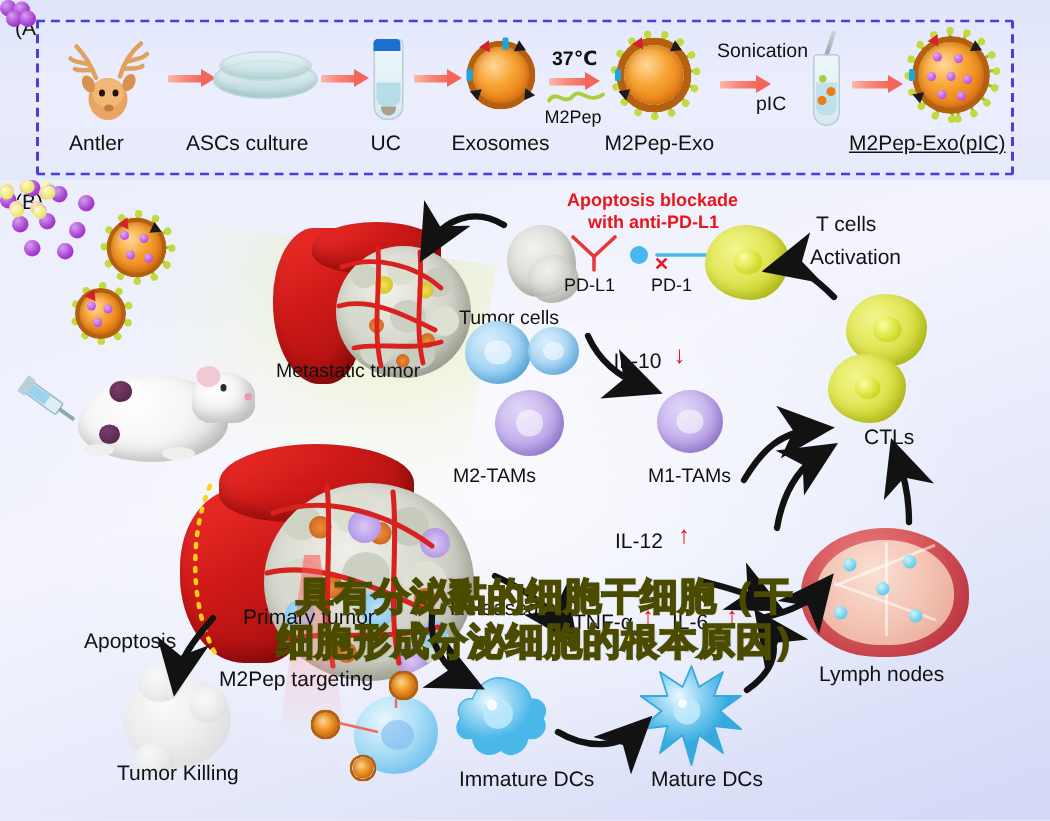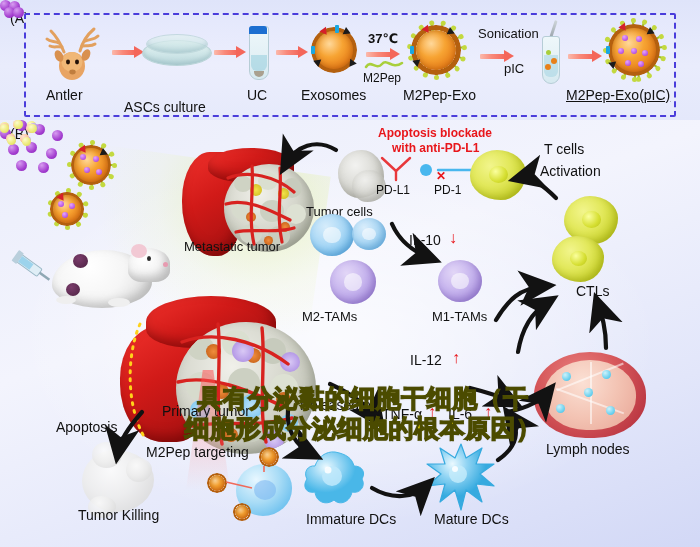--- a/index.html
+++ b/index.html
@@ -228,21 +228,21 @@
     </div>
     <span class="lbl" style="left:46px;top:88px;font-size:14px;">Antler</span>
 
     <div class="aarrow" style="left:112px;top:48px;width:32px;">
       <div class="shaft"></div>
         <div class="head"></div>
     </div>
 
     <div class="dish" style="left:142px;top:40px;width:68px;height:24px;"></div>
     <div class="dish" style="left:146px;top:34px;width:60px;height:18px;opacity:.75;"></div>
-    <span class="lbl" style="left:124px;top:88px;font-size:14px;margin-top:12px;">ASCs culture</span>
+    <span class="lbl" style="left:124px;top:88px;font-size:14px;">ASCs culture</span>
 
     <div class="aarrow" style="left:214px;top:48px;width:32px;">
       <div class="shaft"></div>
         <div class="head"></div>
     </div>
 
     <div class="tube" style="left:249px;top:26px;">
       <div class="cap"></div>
         <div class="liq"></div>
         <div class="pellet"></div>

